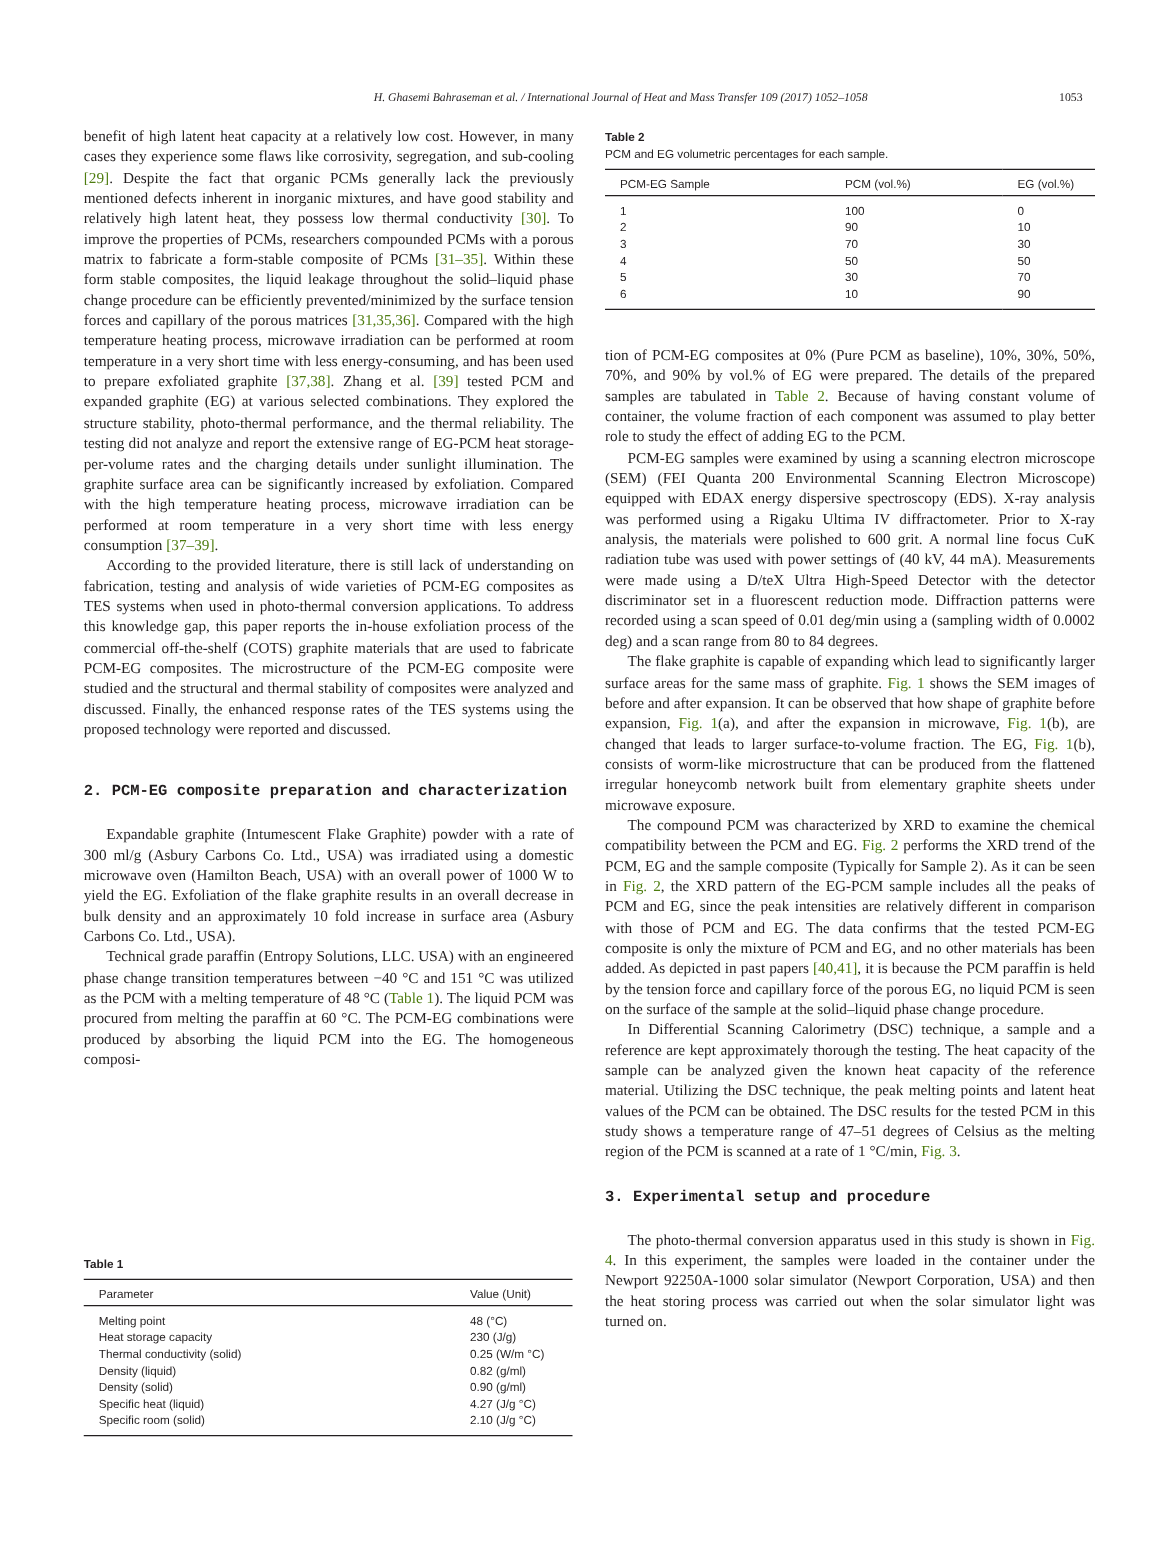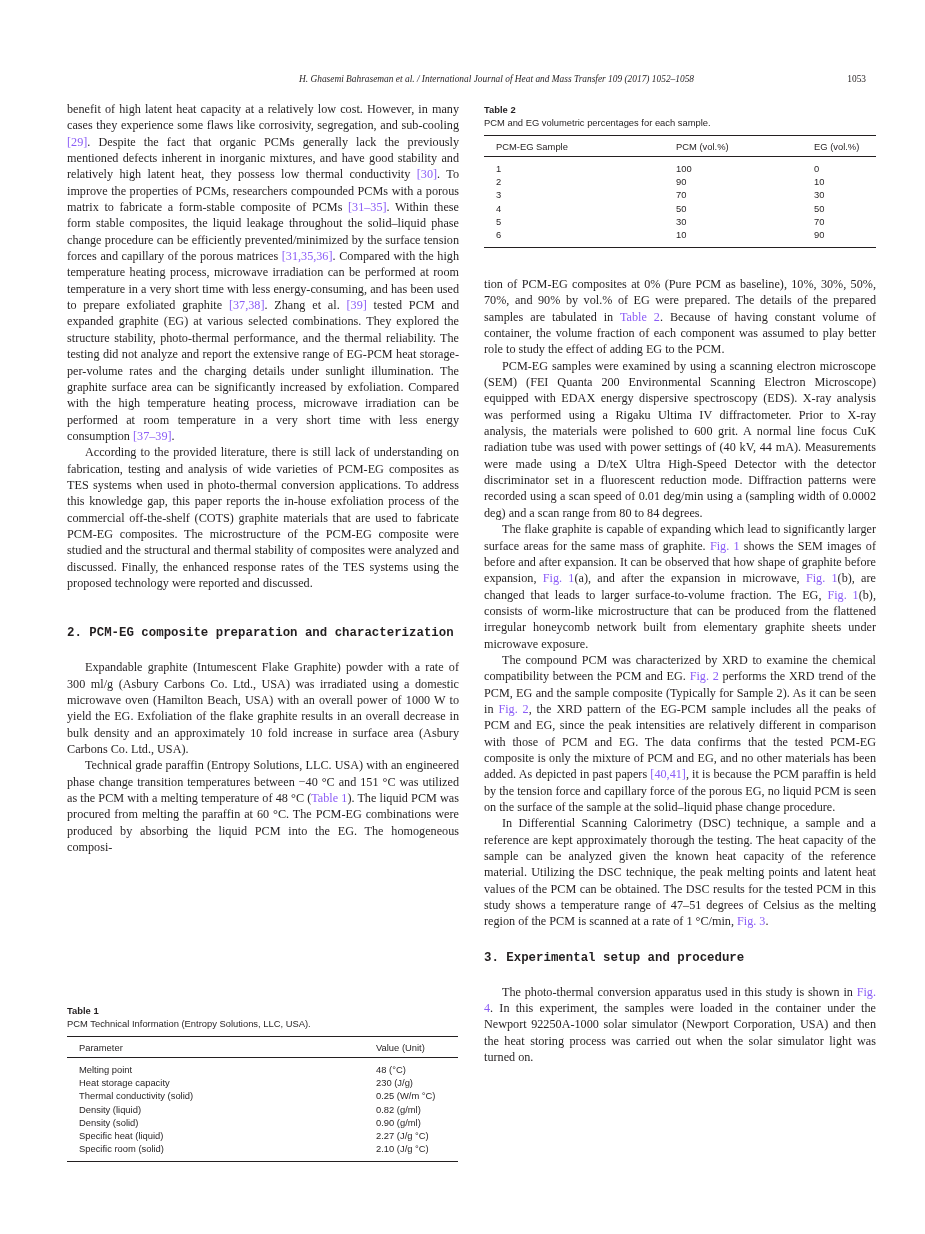--- a/index.html
+++ b/index.html
@@ -13,21 +13,21 @@
   }
   .running-head .journal { position: absolute; left: 0; width: 925px; text-align: center; top: 0; padding-left: 68px; box-sizing: border-box; }
   .running-head .pageno { position: absolute; right: 59px; top: 0; font-style: normal; margin-left: 16px; }
   .col { position: absolute; width: 392px; }
   .col-left { left: 67px; top: 101px; }
   p.para {
     margin: 0; font-family: "Liberation Serif", serif; font-size: 12.2px;
     line-height: 16.35px; text-align: justify; hyphens: manual;
   }
   p.para.indent { text-indent: 18px; }
-  a.cite { color: #8b5cf6; text-decoration: none; }
+  a.cite { color: #4d7c0f; text-decoration: none; }
   h2.section {
     font-family: Liberation Mono, monospace; font-weight: bold; font-size: 12.4px;
     margin: 0; line-height: 16px;
   }
   .tbl-label { font-family: "Liberation Sans", sans-serif; font-weight: bold; font-size: 9.4px; line-height: 12px; }
   .tbl-caption { font-family: "Liberation Sans", sans-serif; font-size: 9.4px; line-height: 13px; }
   table.data {
     border-collapse: collapse; width: 100%;
     font-family: "Liberation Sans", sans-serif; font-size: 9.4px;
   }
@@ -55,21 +55,20 @@
   <div style="height:34px"></div>
   <h2 class="section">2. PCM-EG composite preparation and characterization</h2>
   <div style="height:18px"></div>
 
   <p class="para indent">Expandable graphite (Intumescent Flake Graphite) powder with a rate of 300 ml/g (Asbury Carbons Co. Ltd., USA) was irradiated using a domestic microwave oven (Hamilton Beach, USA) with an overall power of 1000 W to yield the EG. Exfoliation of the flake graphite results in an overall decrease in bulk density and an approximately 10 fold increase in surface area (Asbury Carbons Co. Ltd., USA).</p>
   <p class="para indent"><span>Technical grade paraffin (Entropy Solutions, LLC. USA) with an engineered phase change transition temperatures between −40 °C and 151 °C was utilized as the PCM with a melting temperature of 48 °C (</span><a class="cite">Table 1</a><span>). The liquid PCM was procured from melting the paraffin at 60 °C. The PCM-EG combinations were produced by absorbing the liquid PCM into the EG. The homogeneous composi-</span></p>
 </div>
 
 <div class="col" style="left:67px; top:1005px; width:391px;">
   <div class="tbl-label">Table 1</div>
-  <div class="tbl-caption">PCM Technical Information (Entropy Solutions, LLC, USA).</div>
   <div style="height:6px"></div>
   <table class="data">
     <thead>
       <tr>
         <th>Parameter</th>
         <th style="width:70px">Value (Unit)</th>
       </tr>
     </thead>
     <tbody>
       <tr>
@@ -87,21 +86,21 @@
       <tr>
           <td>Density (liquid)</td>
           <td>0.82 (g/ml)</td>
         </tr>
       <tr>
           <td>Density (solid)</td>
           <td>0.90 (g/ml)</td>
         </tr>
       <tr>
           <td>Specific heat (liquid)</td>
-          <td>2.27 (J/g °C)</td>
+          <td>4.27 (J/g °C)</td>
         </tr>
       <tr>
           <td>Specific room (solid)</td>
           <td>2.10 (J/g °C)</td>
         </tr>
     </tbody>
   </table>
 </div>
 
 <div class="col" style="left:484px; top:104px; width:392px;">

